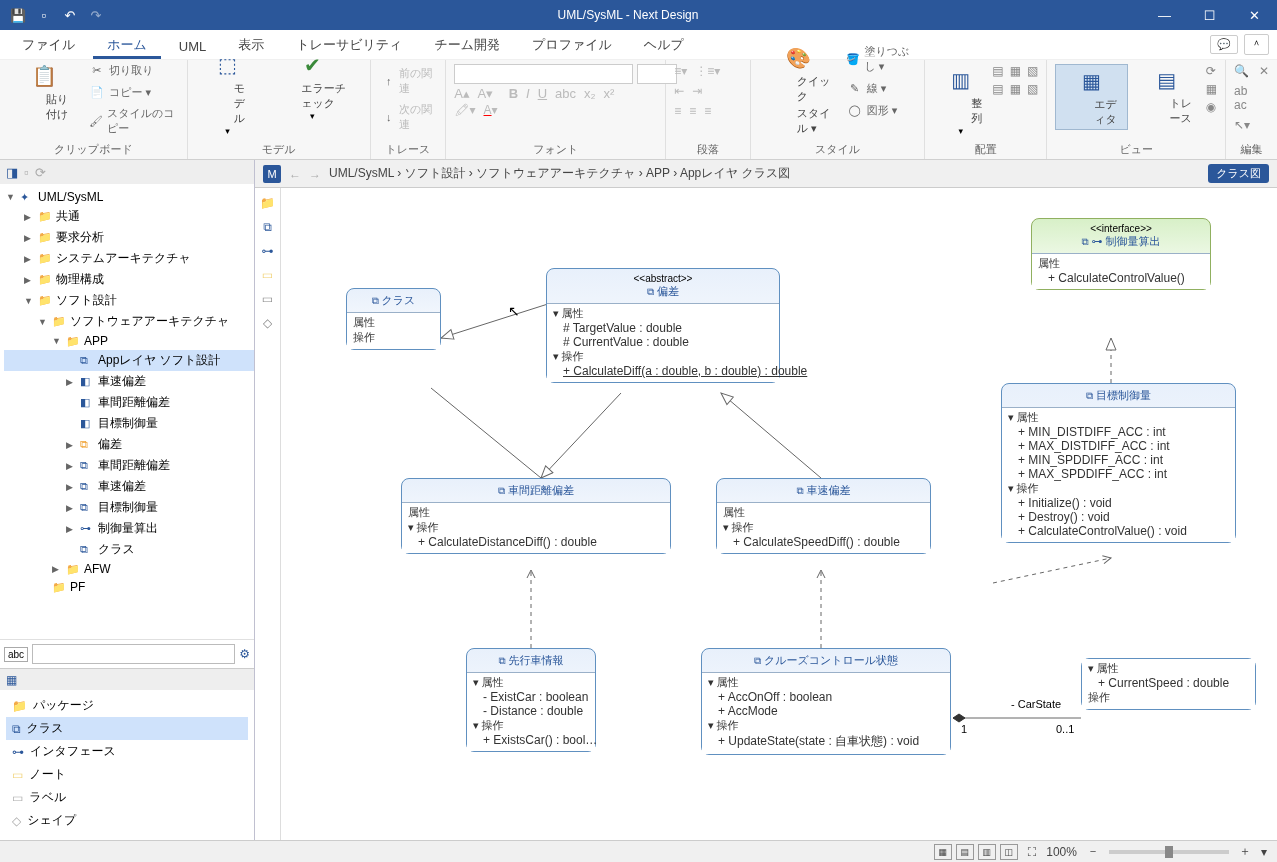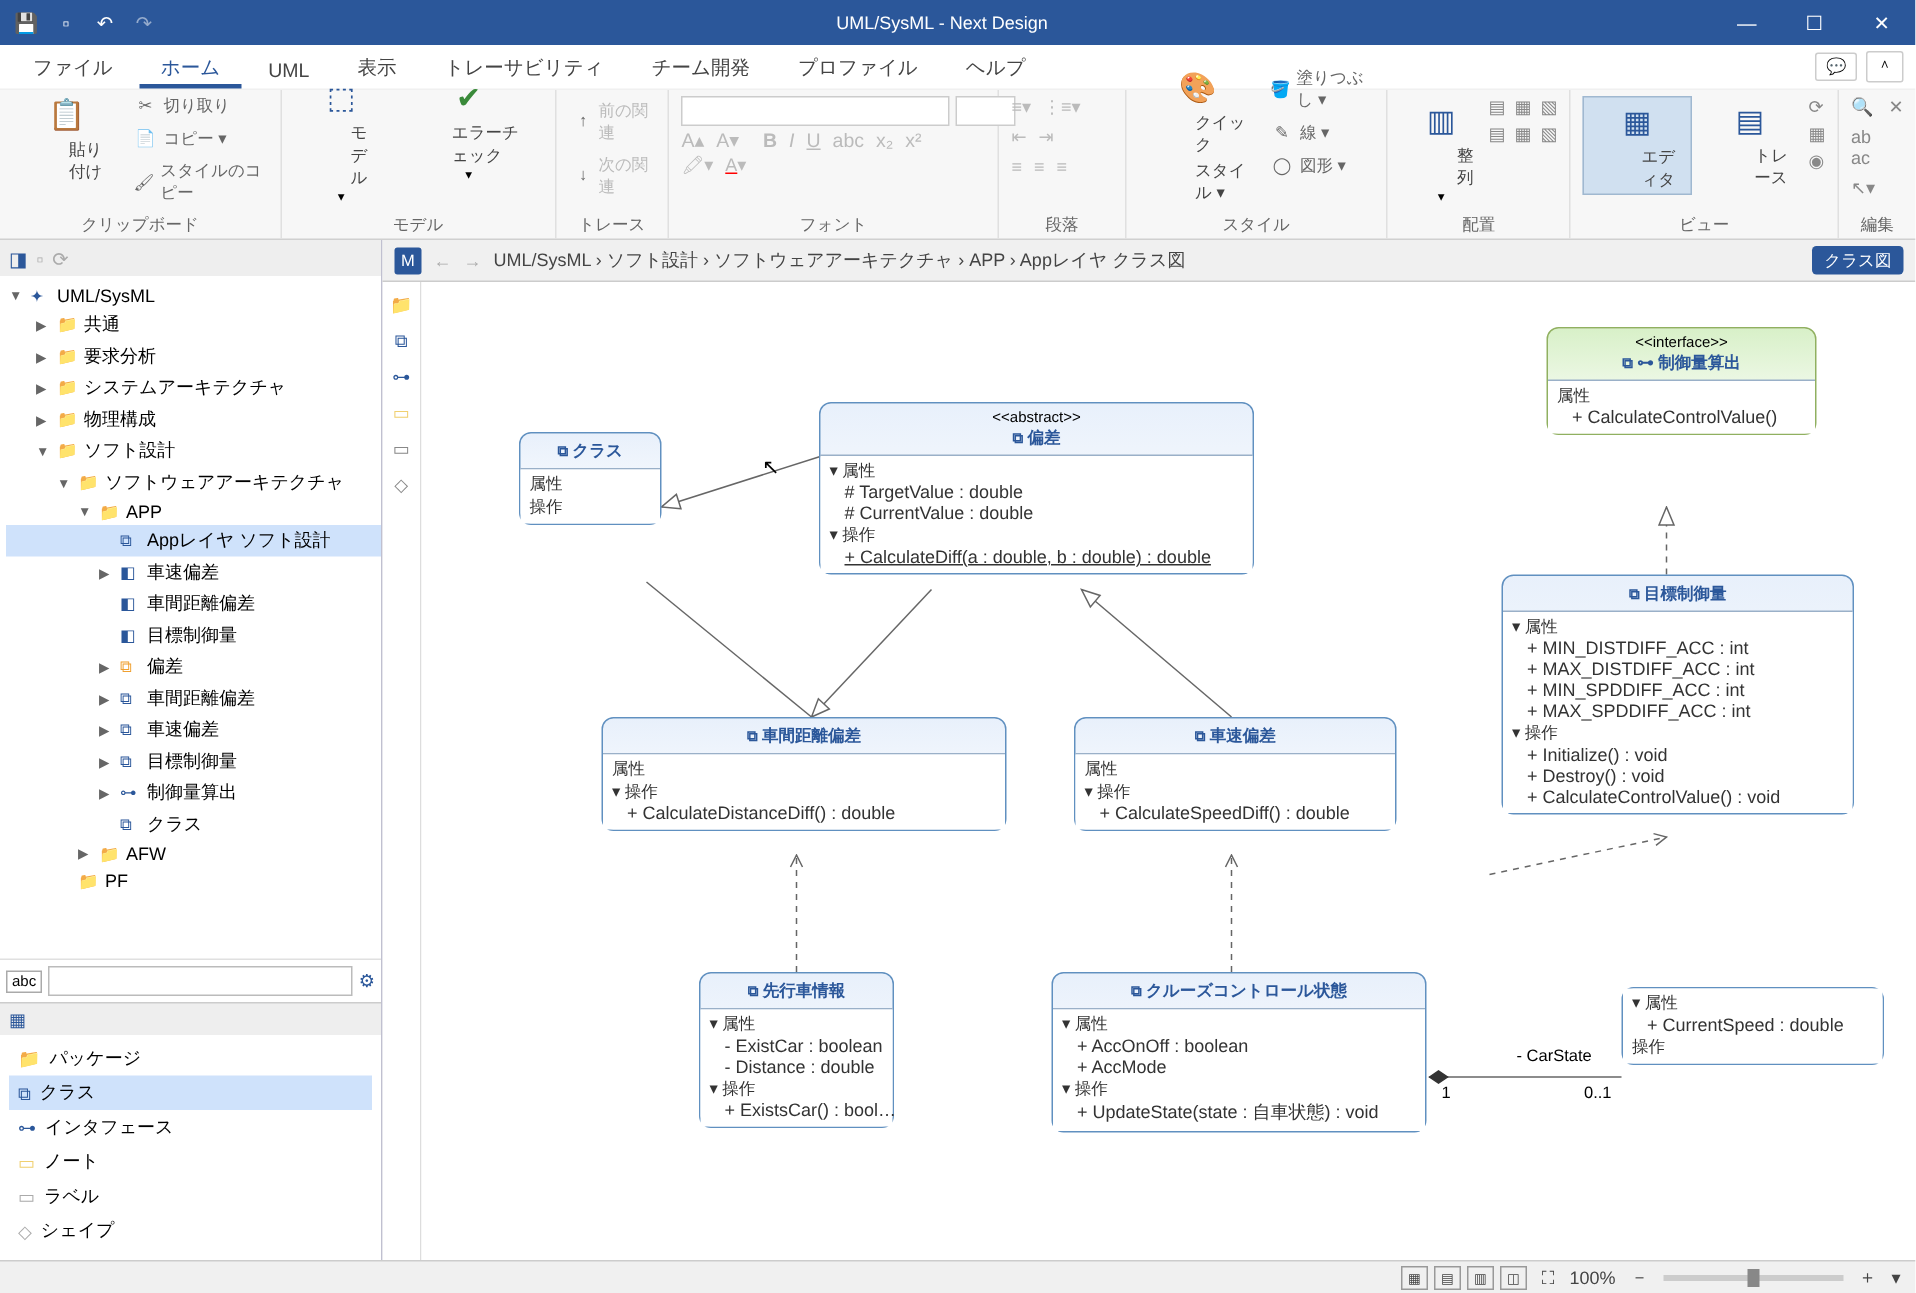--- a/index.html
+++ b/index.html
@@ -51,21 +51,21 @@
 .bc-m { background: #2b579a; color: #fff; width: 18px; height: 18px; display: flex; align-items: center; justify-content: center; font-size: 11px; border-radius: 2px; }
 .breadcrumb .badge { background: #2b579a; color: #fff; padding: 2px 8px; border-radius: 3px; font-size: 11px; margin-left: auto; }
 .canvas-wrap { flex: 1; display: flex; overflow: hidden; }
 .toolstrip { width: 26px; background: #fff; border-right: 1px solid #ddd; display: flex; flex-direction: column; align-items: center; gap: 6px; padding: 6px 0; }
 .tsbtn { width: 18px; height: 18px; display: flex; align-items: center; justify-content: center; font-size: 12px; color: #2b579a; cursor: pointer; }
 .canvas { flex: 1; position: relative; background: #fff; overflow: hidden; }
 .uml-class { position: absolute; border: 1px solid #6090c0; border-radius: 8px; background: linear-gradient(#e8f0fb,#fff); font-size: 11px; }
 .uml-class.green { background: linear-gradient(#d8f0c8,#fff); border-color: #90b060; }
 .uml-class .head { text-align: center; padding: 4px 6px; border-bottom: 1px solid #9ab0c8; }
 .uml-class .stereo { font-size: 10px; }
-.uml-class .name { font-weight: 700; color: #2b579a; text-align: center; }
+.uml-class .name { font-weight: 400; color: #2b579a; text-align: center; }
 .uml-class .name::before { content: "⧉ "; color: #2b579a; font-size: 10px; }
 .uml-class .section { padding: 2px 6px 4px 6px; background: #fff; }
 .uml-class .section-title { font-size: 11px; color: #333; }
 .uml-class .row { font-size: 12px; color: #333; padding-left: 10px; white-space: nowrap; }
 .uml-class .row.u { text-decoration: underline; }
 .statusbar { height: 22px; background: #f0f0f0; border-top: 1px solid #ccc; display: flex; align-items: center; justify-content: flex-end; gap: 10px; padding: 0 10px; font-size: 12px; color: #444; }
 .sb-icons { display: flex; gap: 4px; }
 .sb-icons .sbi { width: 18px; height: 16px; border: 1px solid #999; font-size: 9px; display: flex; align-items: center; justify-content: center; }
 .slider { width: 120px; height: 4px; background: #ccc; position: relative; }
 .slider .thumb { width: 8px; height: 12px; background: #888; position: absolute; top: -4px; left: 56px; }
@@ -478,21 +478,21 @@
         <div class="uml-class" style="left:65px;top:100px;width:95px">
           <div class="head">
               <div class="name">クラス</div>
             </div>
           <div class="section">
               <div class="section-title">属性</div>
               <div class="section-title">操作</div>
             </div>
         </div>
 
-        <div class="uml-class" style="left:265px;top:80px;width:290px">
+        <div class="uml-class" style="left:265px;top:80px;width:234px">
           <div class="head">
               <div class="stereo">&lt;&lt;abstract&gt;&gt;</div>
               <div class="name">偏差</div>
             </div>
           <div class="section">
             <div class="section-title">▾ <span>属性</span></div>
             <div class="row"># TargetValue : double</div>
             <div class="row"># CurrentValue : double</div>
             <div class="section-title">▾ <span>操作</span></div>
             <div class="row u">+ CalculateDiff(a : double, b : double) : double</div>

